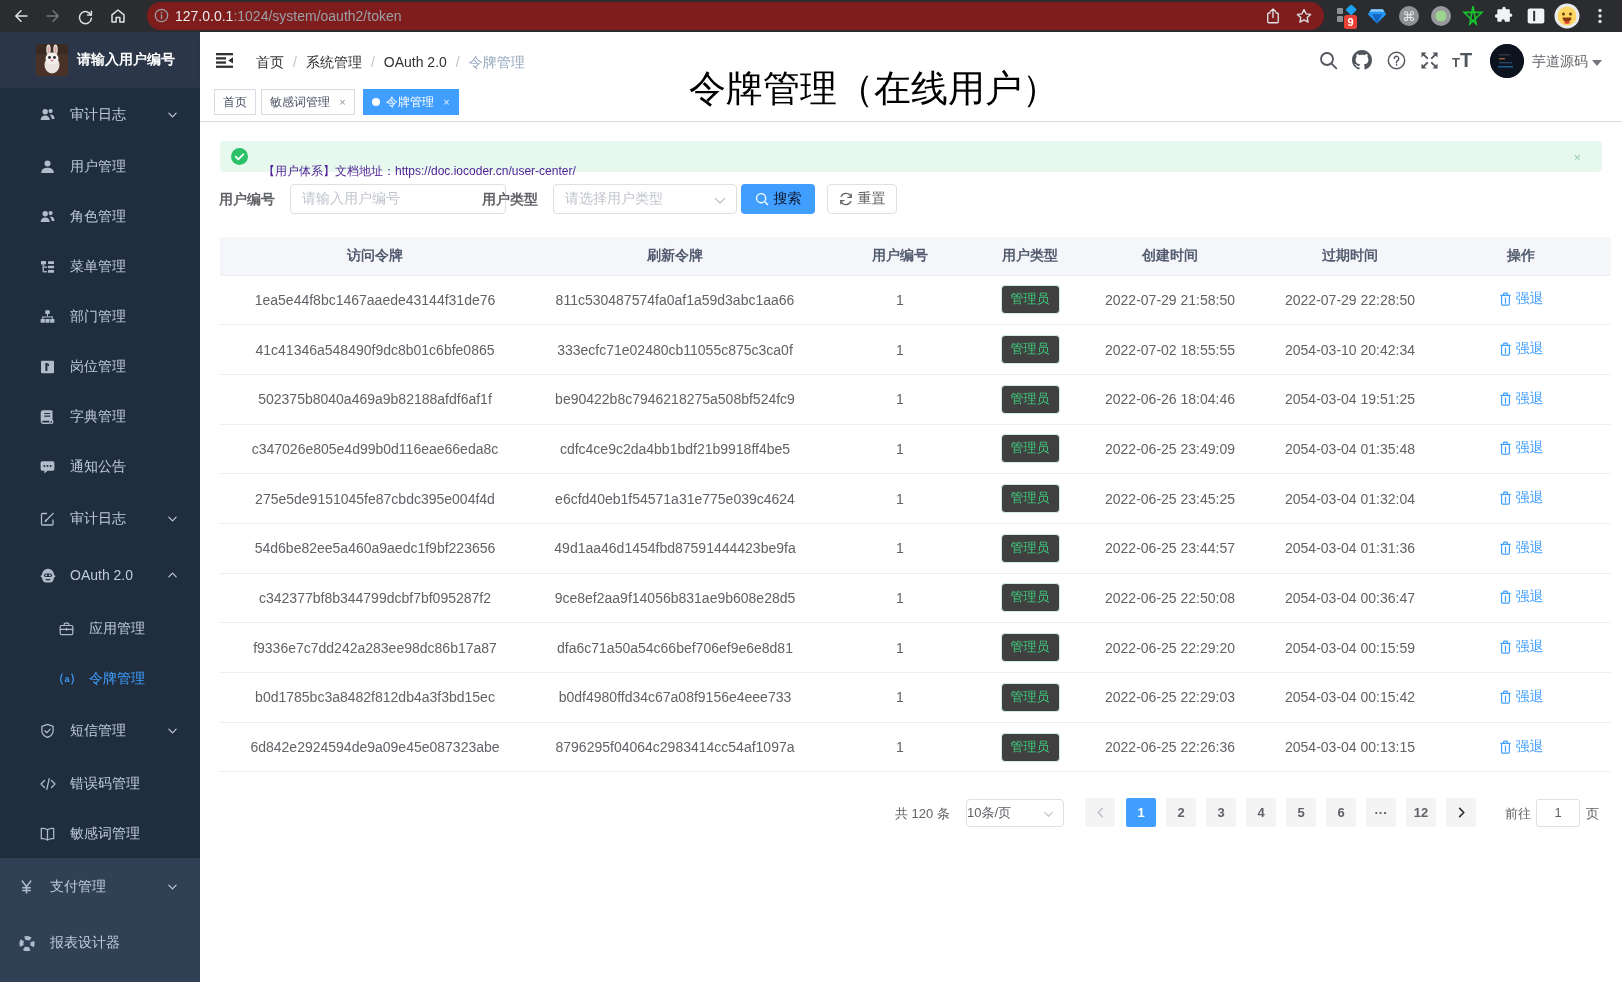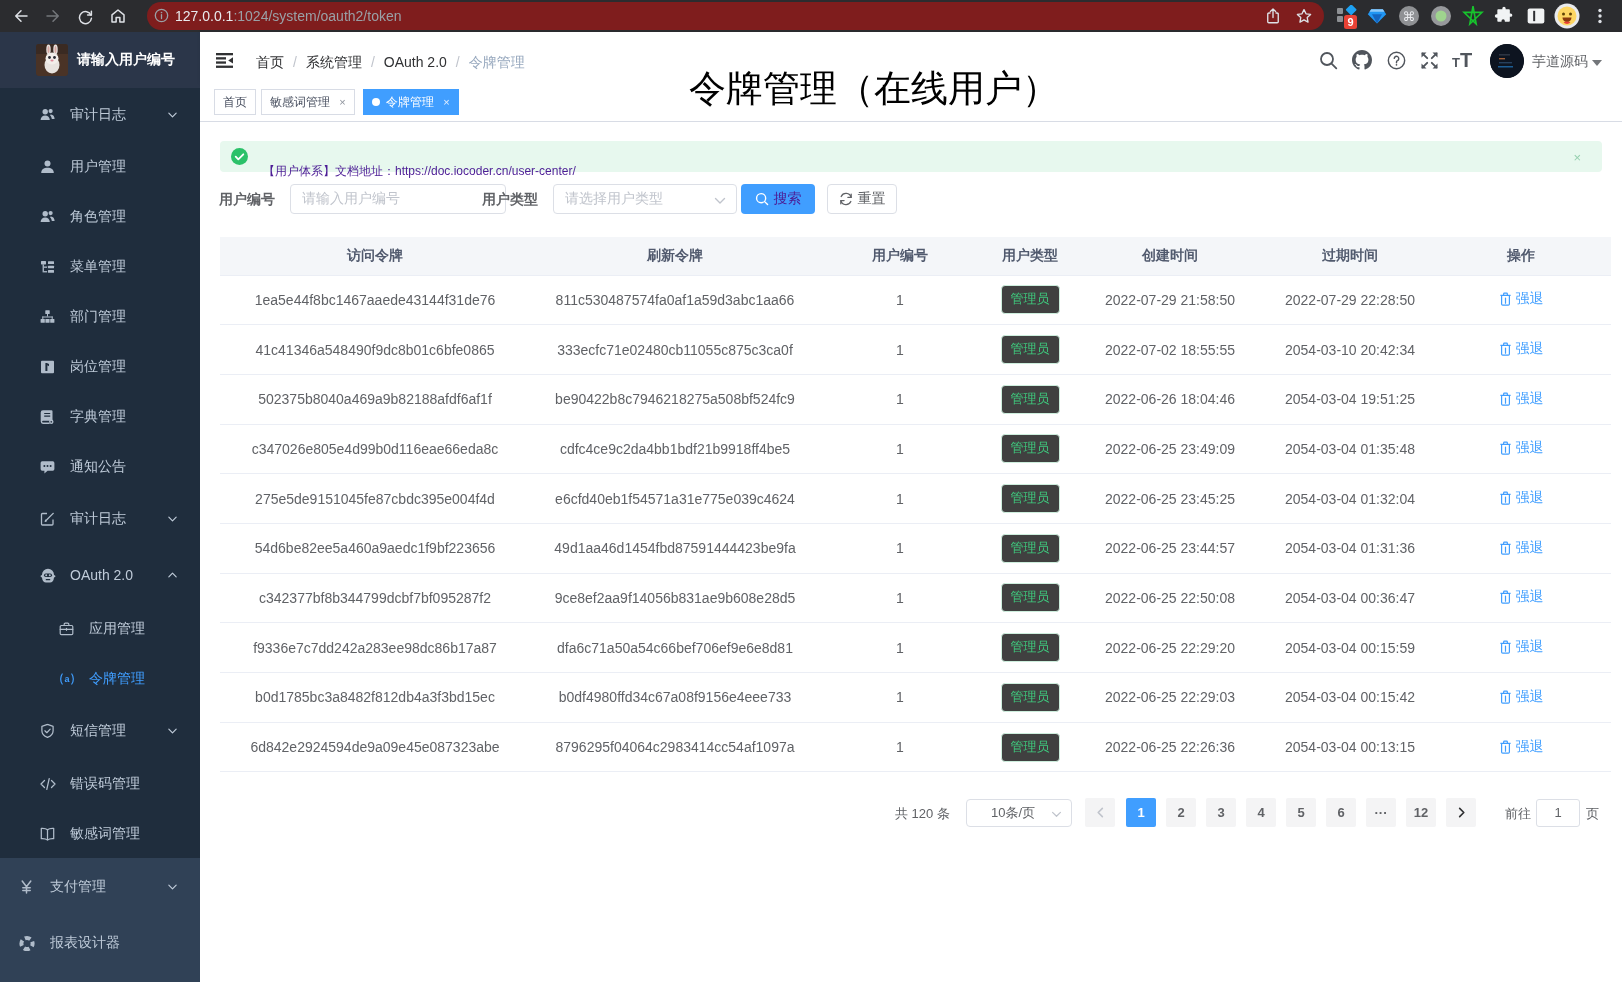--- a/index.html
+++ b/index.html
@@ -458,21 +458,21 @@
     <div class="close">×</div>
   </div>
 
   <div id="form">
     <div class="flabel" style="left:19px;">用户编号</div>
     <div class="finput" style="left:90px; width:216px;">请输入用户编号</div>
     <div class="flabel" style="left:282px;">用户类型</div>
     <div class="finput" style="left:353px; width:184px;">请选择用户类型<svg style="position:absolute;right:10px;top:12px;" width="12" height="8" viewBox="0 0 12 8" fill="none" stroke="#c0c4cc" stroke-width="1.4" stroke-linecap="round" stroke-linejoin="round">
           <path d="M1.5 1.5L6 6l4.5-4.5"></path>
         </svg></div>
-    <div class="fbtn" style="left:541px; width:74px; background:#409eff; color:#4c1d95;"><svg style="margin-right:5px;" width="14" height="14" viewBox="0 0 16 16" fill="none" stroke="#fff" stroke-width="1.6" stroke-linecap="round">
+    <div class="fbtn" style="left:541px; width:74px; background:#409eff; color:#0f172a;"><svg style="margin-right:5px;" width="14" height="14" viewBox="0 0 16 16" fill="none" stroke="#fff" stroke-width="1.6" stroke-linecap="round">
           <circle cx="7" cy="7" r="5.2"></circle>
           <path d="M11 11l3.4 3.4"></path>
         </svg>搜索</div>
     <div class="fbtn" style="left:627px; width:70px; border:1px solid #dcdfe6; color:#606266;"><svg style="margin-right:5px;" width="14" height="14" viewBox="0 0 16 16" fill="none" stroke="#606266" stroke-width="1.5" stroke-linecap="round" stroke-linejoin="round">
           <path d="M13.8 6.2A6 6 0 0 0 2.5 5.1M2.2 9.8a6 6 0 0 0 11.3 1.1"></path>
           <path d="M13.9 2.5v3.7h-3.7M2.1 13.5V9.8h3.7"></path>
         </svg>重置</div>
   </div>
 
   <div id="tablewrap">
@@ -627,21 +627,21 @@
                   <path d="M7 6.5v5.5" stroke-linecap="round"></path>
                 </svg>强退</span></td>
             <td></td>
           </tr>
         </tbody>
       </table>
   </div>
 
   <div id="pager">
       <span style="position:absolute; left:695px; top:7px;">共 120 条</span>
-      <div style="position:absolute; left:766px; top:1px; width:106px; height:28px; border:1px solid #dcdfe6; border-radius:4px; color:#606266; font-size:13px; line-height:26px; padding-left:24px;">10条/页<svg style="position:absolute;right:9px;top:11px;" width="11" height="7" viewBox="0 0 12 8" fill="none" stroke="#c0c4cc" stroke-width="1.4" stroke-linecap="round" stroke-linejoin="round">
+      <div style="position:absolute; left:766px; top:1px; width:98px; height:28px; border:1px solid #dcdfe6; border-radius:4px; color:#606266; font-size:13px; line-height:26px; padding-left:0;">10条/页<svg style="position:absolute;right:9px;top:11px;" width="11" height="7" viewBox="0 0 12 8" fill="none" stroke="#c0c4cc" stroke-width="1.4" stroke-linecap="round" stroke-linejoin="round">
           <path d="M1.5 1.5L6 6l4.5-4.5"></path>
         </svg></div>
       <span class="pg" style="left:885px;">
         <svg style="margin-top:9px" width="11" height="11" viewBox="0 0 12 12" fill="none" stroke="#c0c4cc" stroke-width="1.8" stroke-linecap="round" stroke-linejoin="round">
           <path d="M8 1.5L3.5 6 8 10.5"></path>
         </svg>
       </span>
       <span class="pg on" style="left:926px;">1</span>
       <span class="pg" style="left:966px;">2</span>
       <span class="pg" style="left:1006px;">3</span>

